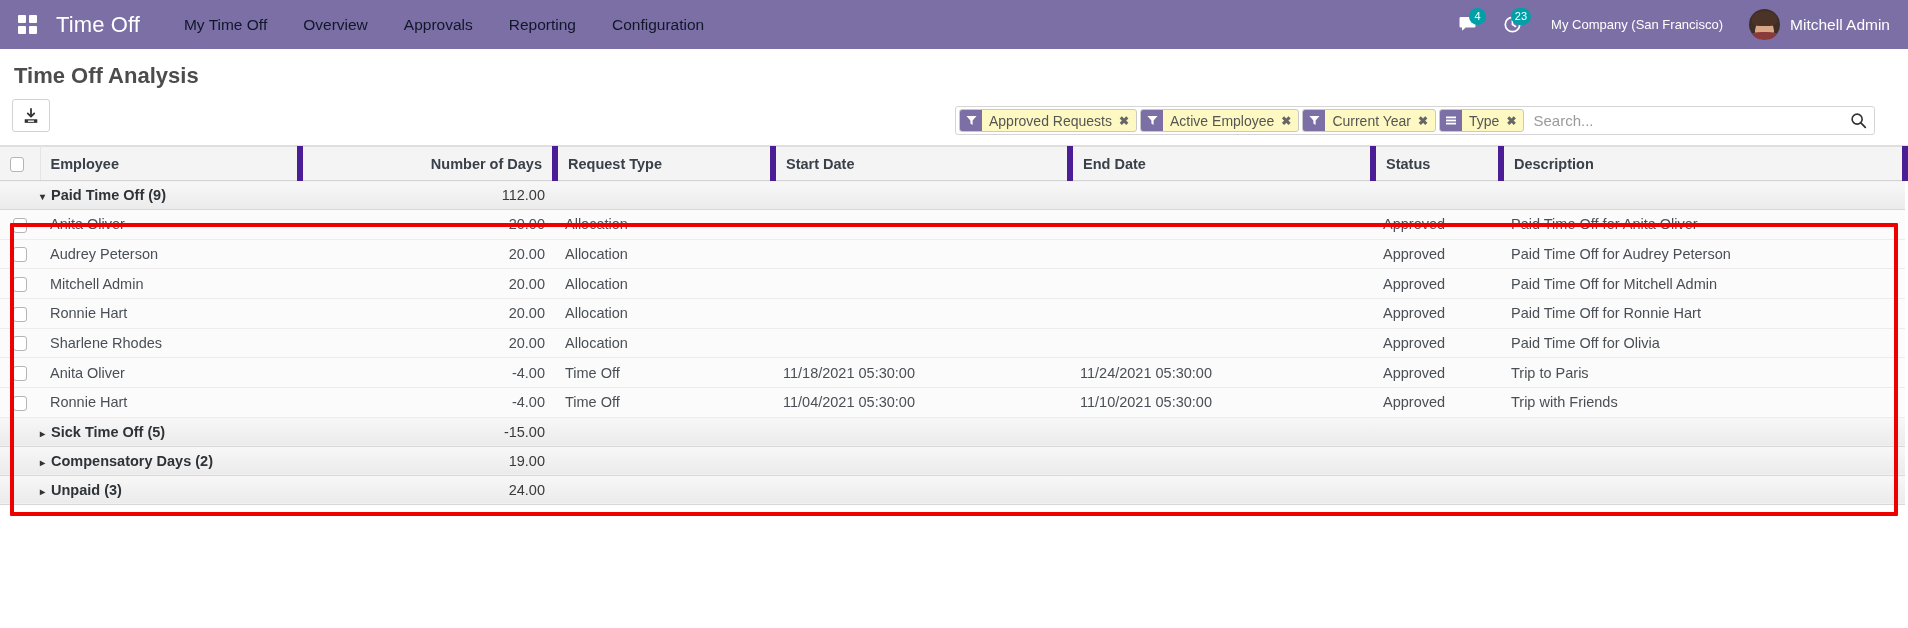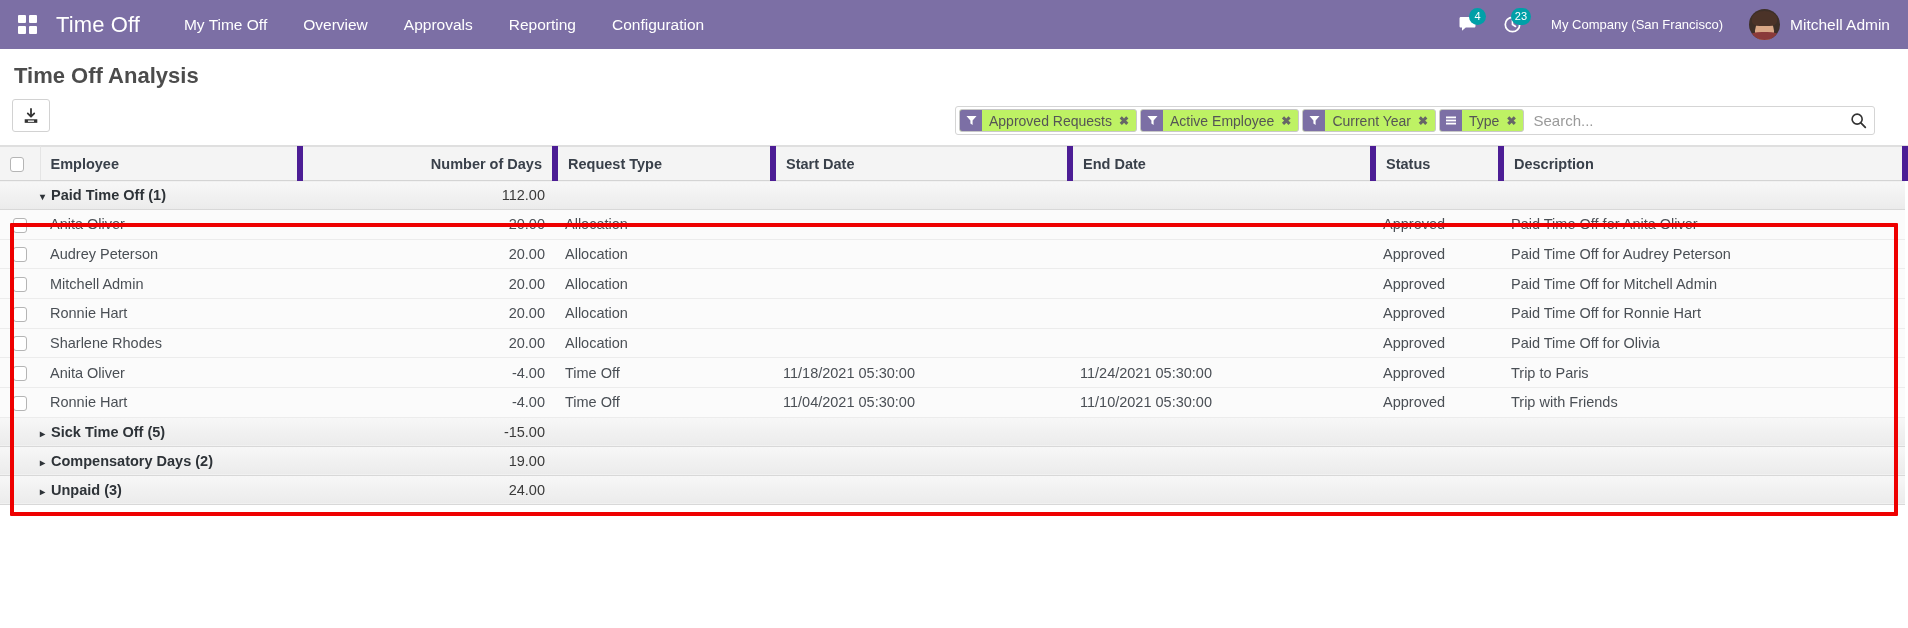--- a/index.html
+++ b/index.html
@@ -45,21 +45,21 @@
     white-space: nowrap;
   }
   .nav-items { display: flex; align-items: center; height: 100%; }
   .nav-item {
     font-size: 15.5px;
     padding: 0 18px;
     height: 100%;
     display: flex; align-items: center;
     cursor: pointer;
     white-space: nowrap;
-    color: #ffffff;
+    color: #0f172a;
   }
   .nav-right {
     margin-left: auto;
     display: flex; align-items: center;
     height: 100%;
   }
   .nav-icon-wrap {
     position: relative;
     padding: 0 13px;
     height: 100%;
@@ -162,21 +162,21 @@
     height: 29px;
     overflow: hidden;
   }
   .facet {
     display: flex;
     align-items: stretch;
     margin: 2px 0 2px 3px;
     border-radius: 3px;
     overflow: hidden;
     border: 1px solid #c9c9c9;
-    background: #bef264;
+    background: #fef9c3;
     flex: none;
     height: 23px;
   }
   .facet-icon {
     background: #7c6fa5;
     color: #fff;
     width: 22px;
     display: flex; align-items: center; justify-content: center;
     font-size: 11px;
   }
@@ -542,21 +542,21 @@
         <th>Request Type</th>
         <th>Start Date</th>
         <th>End Date</th>
         <th>Status</th>
         <th>Description</th>
       </tr>
     </thead>
     <tbody>
         <tr class="group-row">
           <td style="text-align: right; padding-right: 0px;"></td>
-          <td style="padding-left: 0px;"><span class="caret">▾</span><span>Paid Time Off (1)</span></td>
+          <td style="padding-left: 0px;"><span class="caret">▾</span><span>Paid Time Off (9)</span></td>
           <td class="num">112.00</td>
           <td></td>
           <td></td>
           <td></td>
           <td></td>
           <td></td>
         </tr>
         <tr class="data-row">
           <td class="cbx"><span class="cb"></span></td>
           <td>Anita Oliver</td>

